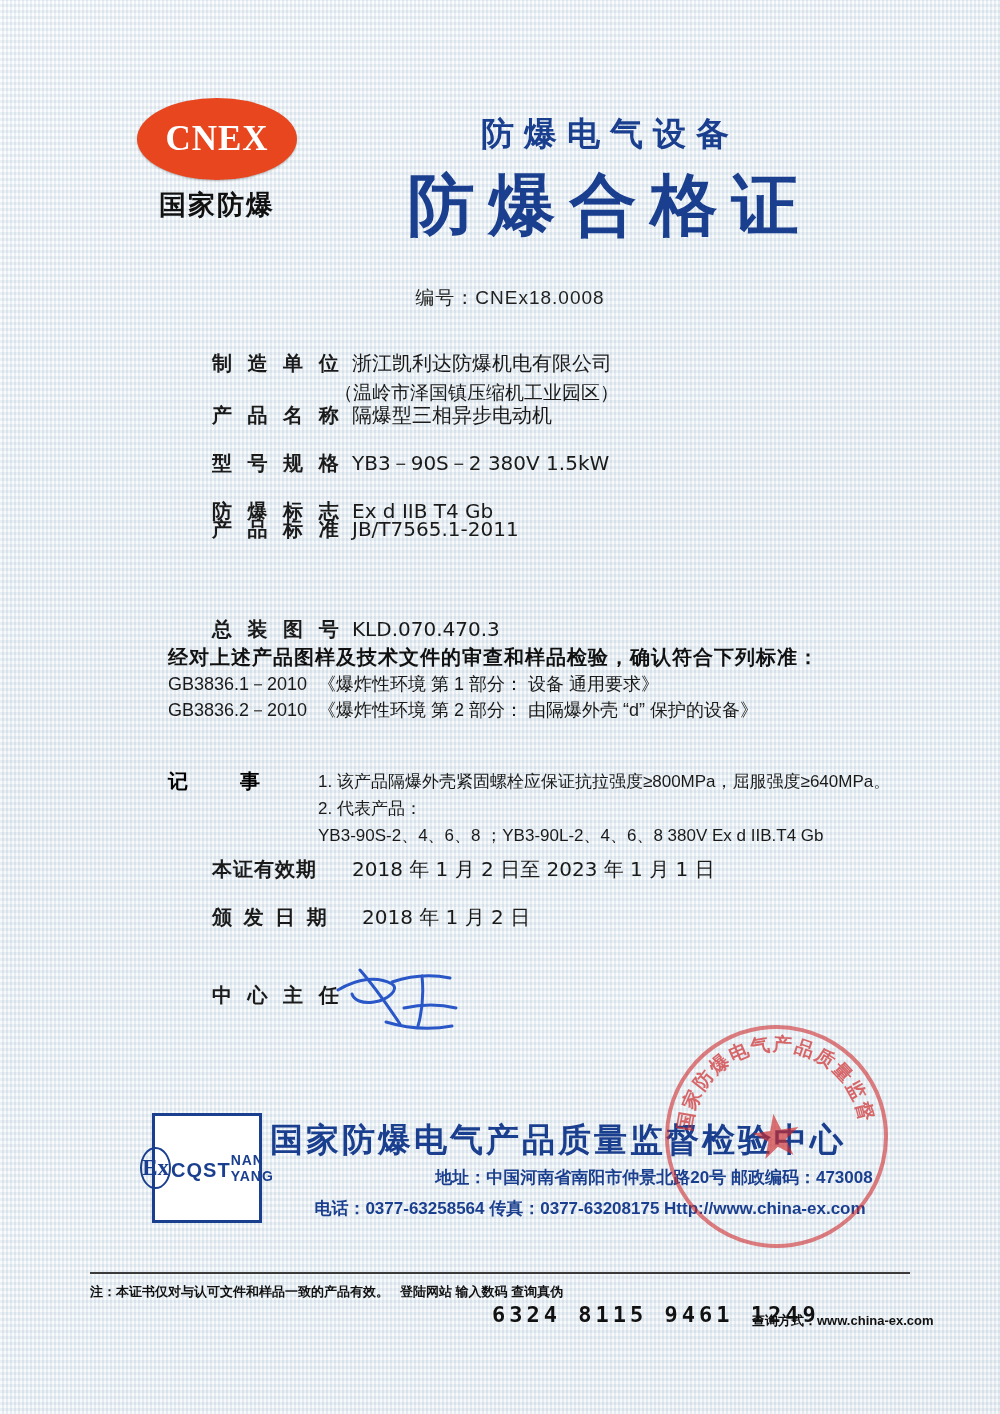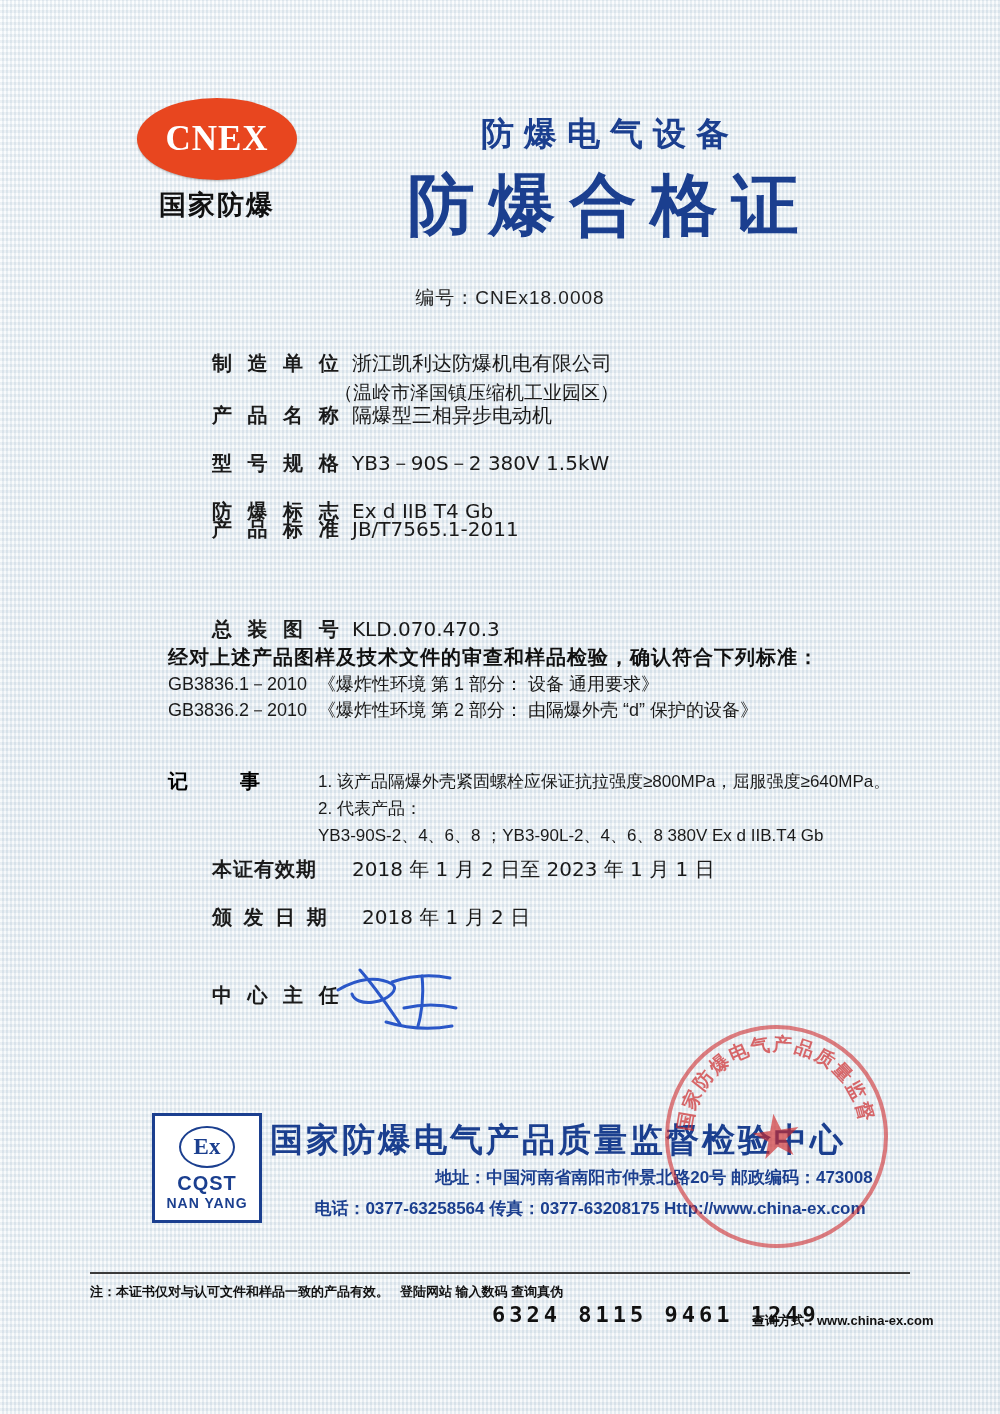--- a/index.html
+++ b/index.html
@@ -105,21 +105,21 @@
     width:140px;height:80px;
   }
   .sign svg{display:block;}
 
   
   .ex-badge{
     position:absolute;left:152px;top:1113px;
     width:104px;height:104px;
     border:3px solid #1b3f8f;
     background:#fff;
-    display:flex;flex-direction:column;align-items:center;justify-content:center;
+    display:flex;align-items:center;justify-content:center;
     color:#1b3f8f;font-weight:bold;
   }
   .ex-badge .ex-circle{
     width:52px;height:38px;border:2px solid #1b3f8f;border-radius:50%;
     display:flex;align-items:center;justify-content:center;
     font-size:23px;font-family:"Liberation Serif","DejaVu Serif",serif;
   }
   .ex-badge .cqst{font-size:20px;margin-top:4px;letter-spacing:1px;}
   .ex-badge .ny{font-size:14px;letter-spacing:1px;}
 

